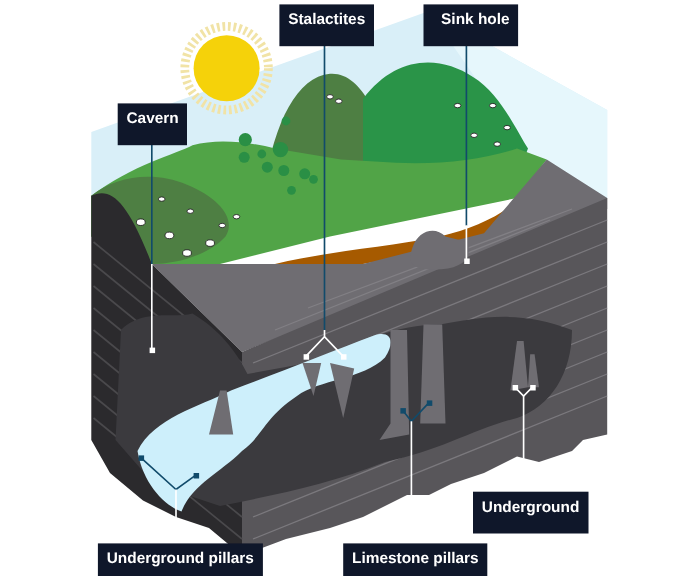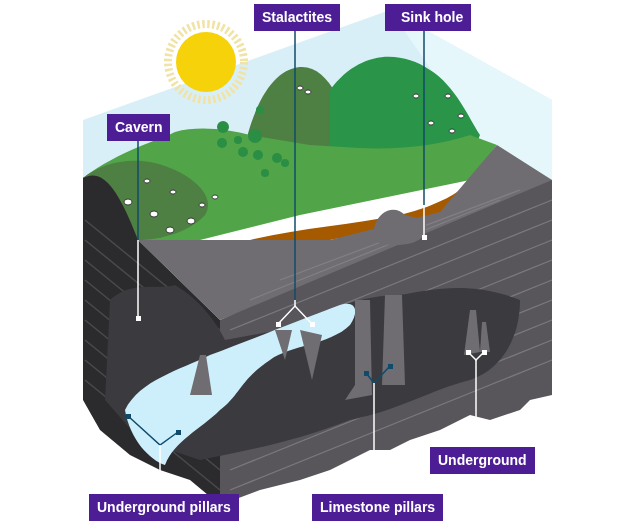--- a/index.html
+++ b/index.html
@@ -1,20 +1,20 @@
 <!DOCTYPE html>
 <html><head>
 <meta charset="utf-8">
 <style>
   html, body { margin: 0; padding: 0; background: #ffffff; }
   body { width: 624px; height: 524px; position: relative; overflow: hidden; font-family: "Liberation Sans", sans-serif; }
   #diagram { position: absolute; left: 0; top: 0; width: 624px; height: 524px; }
   .label {
-    position: absolute; background: #4c1d95; color: #ffffff; font-weight: bold;
-    font-size: 14px; line-height: 26px; height: 27px; padding: 0 8px; white-space: nowrap;
+    position: absolute; background: #0f172a; color: #ffffff; font-weight: bold;
+    font-size: 14px; line-height: 26px; height: 38px; padding: 0 8px; white-space: nowrap;
     font-family: "Liberation Sans", sans-serif;
   }
 </style>
 </head>
 <body>
 
 <svg id="diagram" viewBox="0 0 624 524" xmlns="http://www.w3.org/2000/svg">
 
   <polygon points="83,120 390,10 552,100 552,180 83,180" fill="#d9eff8"></polygon>
   <polygon points="390,10 552,100 552,180 480,140" fill="#e6f7fc"></polygon>
@@ -128,18 +128,18 @@
     <rect x="422" y="235" width="5" height="5" fill="#ffffff"></rect>
     <rect x="126" y="414" width="5" height="5" fill="#114b6b"></rect>
     <rect x="176" y="430" width="5" height="5" fill="#114b6b"></rect>
     <rect x="364" y="371" width="5" height="5" fill="#114b6b"></rect>
     <rect x="388" y="364" width="5" height="5" fill="#114b6b"></rect>
     <rect x="466" y="350" width="5" height="5" fill="#ffffff"></rect>
     <rect x="482" y="350" width="5" height="5" fill="#ffffff"></rect>
   </g>
 </svg>
 
-<div class="label" style="left:107px;top:94px;margin-top:20px;">Cavern</div>
+<div class="label" style="left:107px;top:94px;">Cavern</div>
 <div class="label" style="left:254px;top:4px;">Stalactites</div>
 <div class="label" style="left:385px;top:4px;padding-left:16px;">Sink hole</div>
 <div class="label" style="left:89px;top:494px;">Underground pillars</div>
 <div class="label" style="left:312px;top:494px;">Limestone pillars</div>
 <div class="label" style="left:430px;top:447px;">Underground</div>
 
 </body></html>

